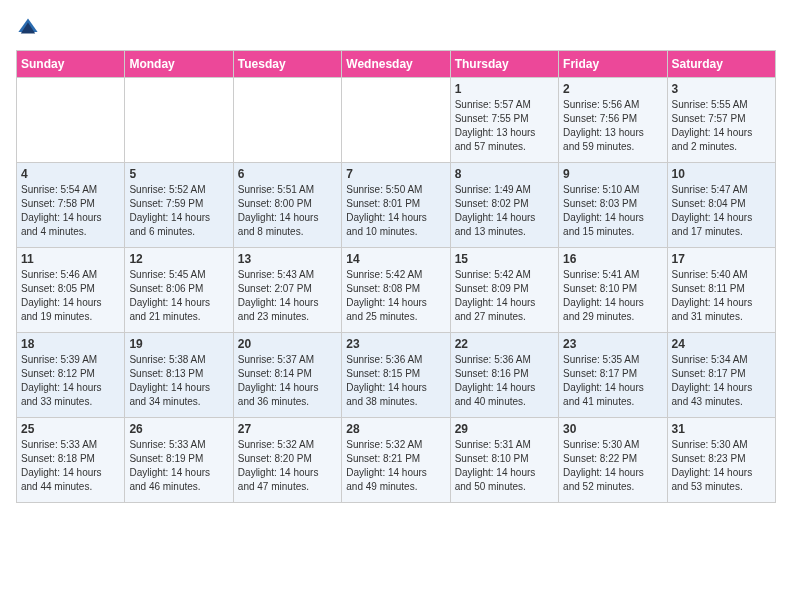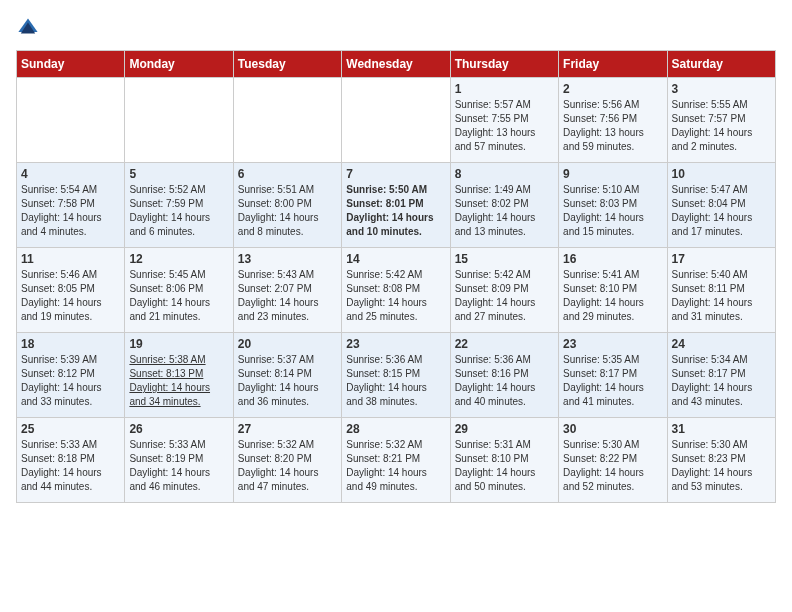--- a/index.html
+++ b/index.html
@@ -46,21 +46,21 @@
     .location-title {
       font-size: 14px;
       color: #333;
     }
     table {
       width: 100%;
       border-collapse: collapse;
       table-layout: fixed;
     }
     thead tr th {
-      background-color: #b91c1c;
+      background-color: #ec4899;
       color: #fff;
       font-size: 12px;
       font-weight: bold;
       padding: 6px 4px;
       text-align: left;
       border: 1px solid #ccc;
     }
     tbody tr td {
       vertical-align: top;
       border: 1px solid #ccc;
@@ -161,21 +161,21 @@
 Daylight: 14 hours and 6 minutes.</div>
         </td>
         <td>
           <span class="day-number">6</span>
           <div class="day-info" style="white-space: pre-line;">Sunrise: 5:51 AM
 Sunset: 8:00 PM
 Daylight: 14 hours and 8 minutes.</div>
         </td>
         <td>
           <span class="day-number">7</span>
-          <div class="day-info" style="white-space: pre-line; font-weight: bold;">Sunrise: 5:50 AM
+          <div class="day-info" style="white-space: pre-line;">Sunrise: 5:50 AM
 Sunset: 8:01 PM
 Daylight: 14 hours and 10 minutes.</div>
         </td>
         <td>
           <span class="day-number">8</span>
           <div class="day-info" style="white-space: pre-line;">Sunrise: 1:49 AM
 Sunset: 8:02 PM
 Daylight: 14 hours and 13 minutes.</div>
         </td>
         <td>
@@ -237,21 +237,21 @@
       </tr>
       <tr>
         <td>
           <span class="day-number">18</span>
           <div class="day-info" style="white-space: pre-line;">Sunrise: 5:39 AM
 Sunset: 8:12 PM
 Daylight: 14 hours and 33 minutes.</div>
         </td>
         <td>
           <span class="day-number">19</span>
-          <div class="day-info" style="white-space: pre-line; text-decoration: underline;">Sunrise: 5:38 AM
+          <div class="day-info" style="white-space: pre-line;">Sunrise: 5:38 AM
 Sunset: 8:13 PM
 Daylight: 14 hours and 34 minutes.</div>
         </td>
         <td>
           <span class="day-number">20</span>
           <div class="day-info" style="white-space: pre-line;">Sunrise: 5:37 AM
 Sunset: 8:14 PM
 Daylight: 14 hours and 36 minutes.</div>
         </td>
         <td>

